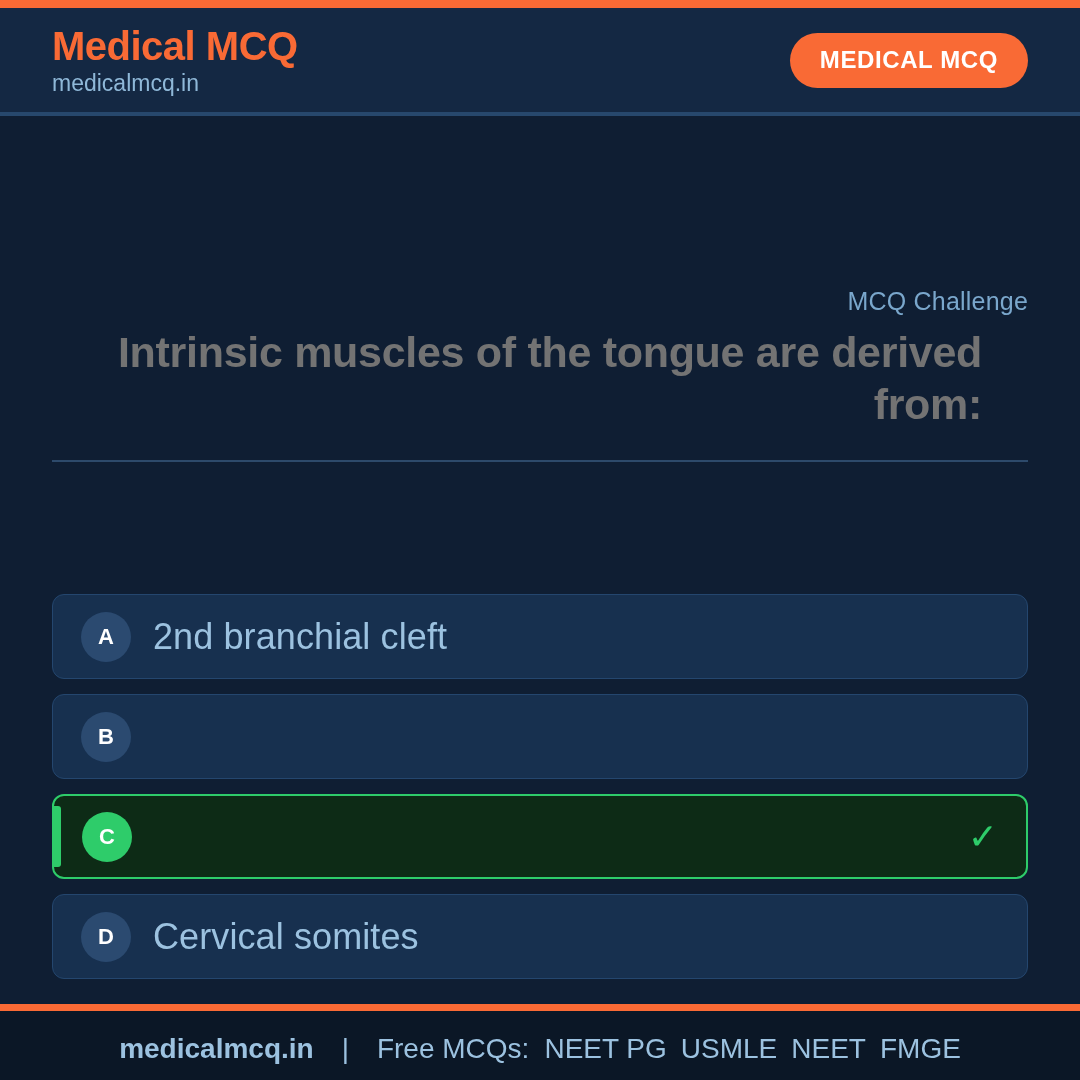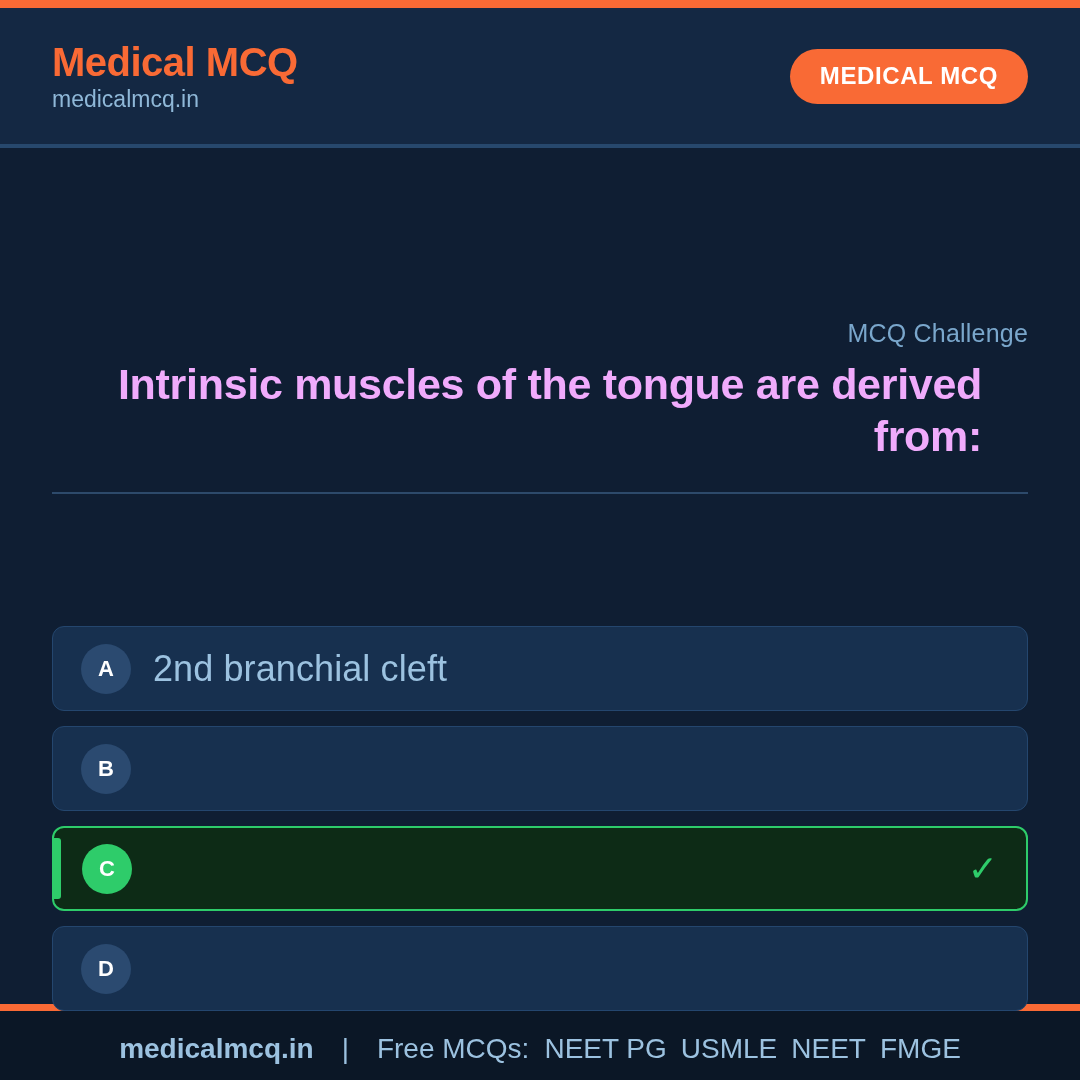--- a/index.html
+++ b/index.html
@@ -24,21 +24,21 @@
 
   
   .top-accent {
     height: 8px;
     width: 100%;
     background: #f96a35;
     flex: 0 0 auto;
   }
   .header {
     flex: 0 0 auto;
-    height: 140px;
+    height: 108px;
     background: #142843;
     border-bottom: 4px solid #27486d;
     box-sizing: border-box;
     display: flex;
     align-items: center;
     justify-content: space-between;
     padding: 0 52px;
   }
   .brand {
     display: flex;
@@ -85,21 +85,21 @@
   }
   .eyebrow {
     font-size: 25px;
     color: #7aa7cc;
     margin-bottom: 10px;
     letter-spacing: 0.2px;
   }
   .question {
     font-size: 43px;
     font-weight: bold;
-    color: #f0abfc;
+    color: #737373;
     line-height: 1.22;
     letter-spacing: -0.3px;
     max-width: 930px;
   }
   .q-divider {
     margin-top: 29px;
     height: 2px;
     background: #2d4a6b;
     width: 100%;
   }
@@ -255,20 +255,21 @@
 
       <div class="option correct">
         <div class="accent-bar"></div>
         <div class="opt-badge">C</div>
         <div class="opt-check">✓</div>
       </div>
 
       <div class="option">
 
         <div class="opt-badge">D</div>
+        <div class="opt-text">Cervical somites</div>
         <div class="opt-check">✓</div>
       </div>
 
     </div>
   </div>
 
   <div class="footer">
     <div class="footer-inner">
       <span class="footer-site">medicalmcq.in</span>
       <span class="footer-sep">|</span>

